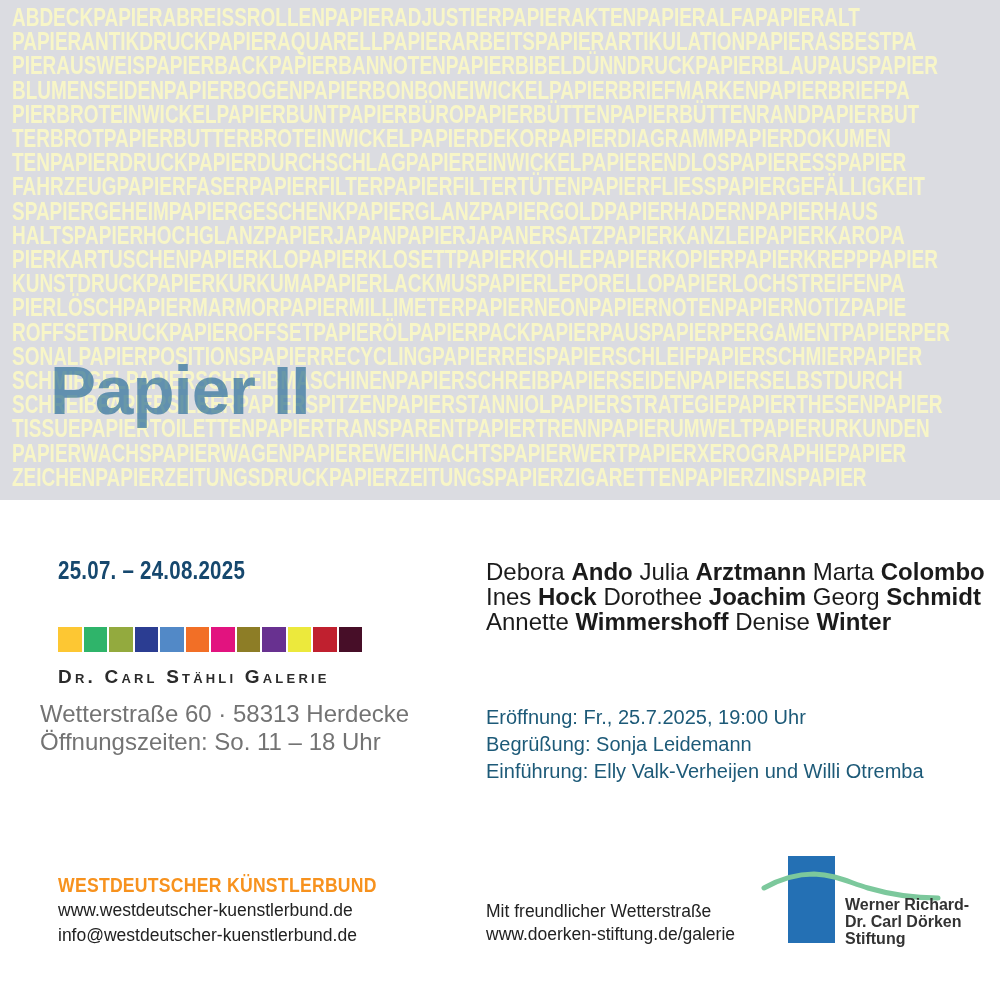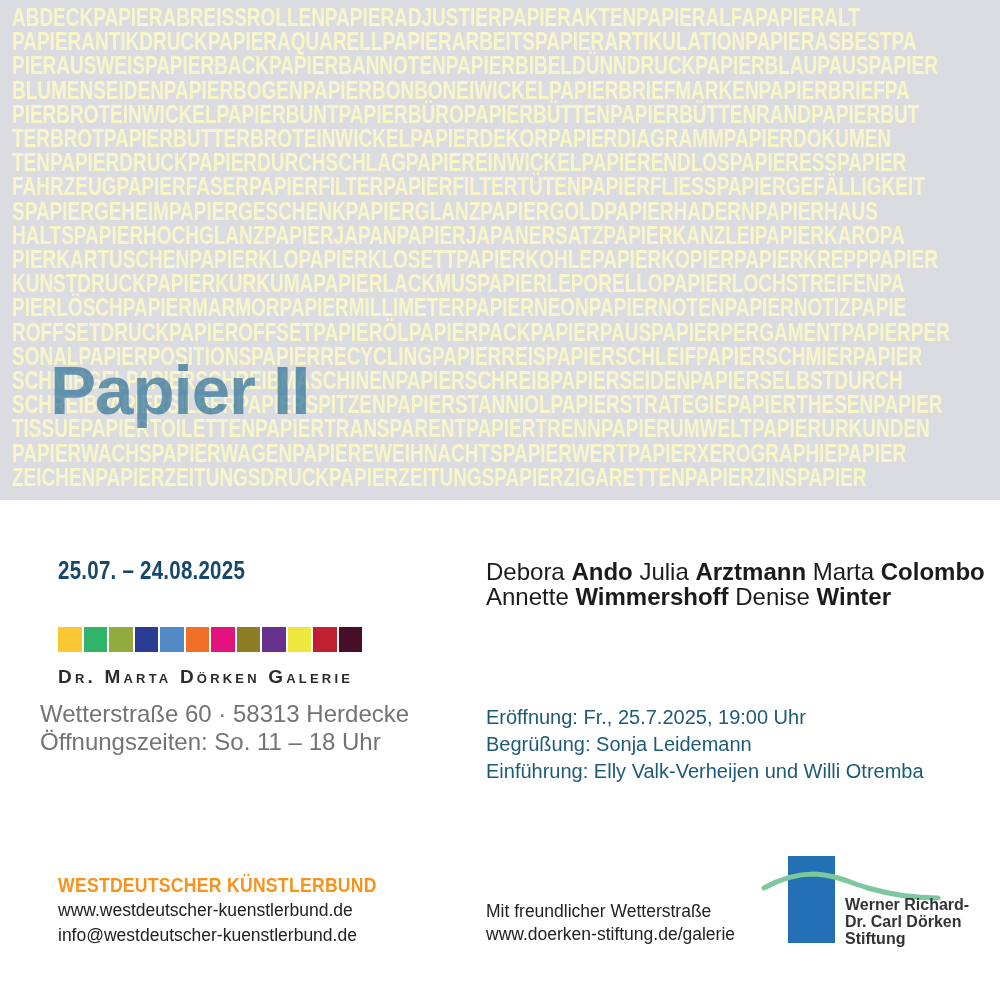--- a/index.html
+++ b/index.html
@@ -73,26 +73,27 @@
       <div class="sq" style="background: rgb(43, 61, 146);"></div>
       <div class="sq" style="background: rgb(82, 137, 199);"></div>
       <div class="sq" style="background: rgb(242, 111, 38);"></div>
       <div class="sq" style="background: rgb(226, 19, 127);"></div>
       <div class="sq" style="background: rgb(141, 125, 38);"></div>
       <div class="sq" style="background: rgb(104, 49, 144);"></div>
       <div class="sq" style="background: rgb(236, 233, 60);"></div>
       <div class="sq" style="background: rgb(192, 32, 47);"></div>
       <div class="sq" style="background: rgb(71, 14, 40);"></div>
     </div>
-  <div class="gallery-name">Dr. Marta Dörken Galerie</div>
+  <div class="gallery-name">Dr. Carl Stähli Galerie</div>
   <div class="addr-line" style="top:700px;">Wetterstraße 60 · 58313 Herdecke</div>
   <div class="addr-line" style="top:728px;">Öffnungszeiten: So. 11 – 18 Uhr</div>
 
   <div class="artists">
       <div class="a-line"><span>Debora </span><span class="last">Ando </span><span>Julia </span><span class="last">Arztmann </span><span>Marta </span><span class="last">Colombo</span></div>
+      <div class="a-line"><span>Ines </span><span class="last">Hock </span><span>Dorothee </span><span class="last">Joachim </span><span>Georg </span><span class="last">Schmidt</span></div>
       <div class="a-line"><span>Annette </span><span class="last">Wimmershoff </span><span>Denise </span><span class="last">Winter</span></div>
     </div>
   <div class="opening">
     <div>Eröffnung: Fr., 25.7.2025, 19:00 Uhr</div>
     <div>Begrüßung: Sonja Leidemann</div>
     <div>Einführung: Elly Valk-Verheijen und Willi Otremba</div>
   </div>
 
   <div class="wkb-name">WESTDEUTSCHER KÜNSTLERBUND</div>
   <div class="small-line" style="left:58px;top:900px;">www.westdeutscher-kuenstlerbund.de</div>

